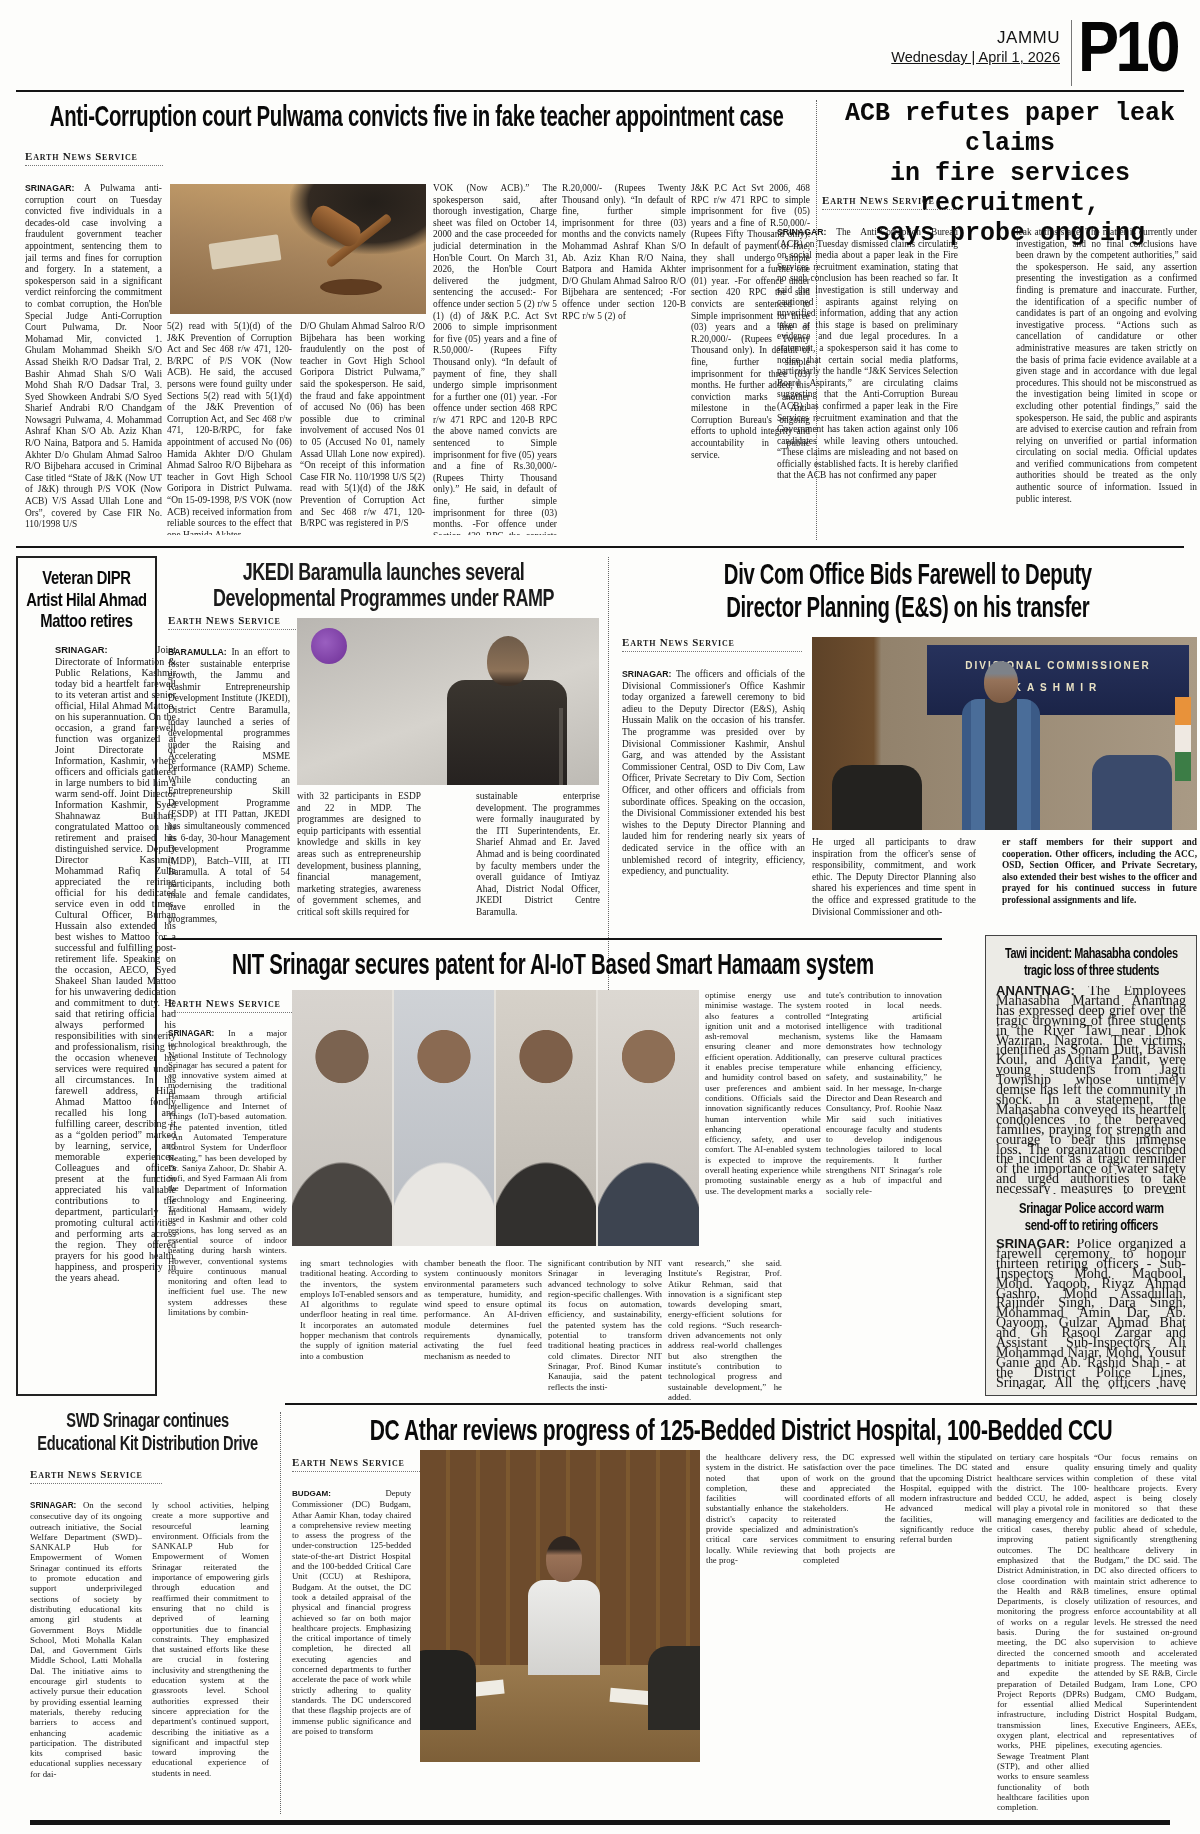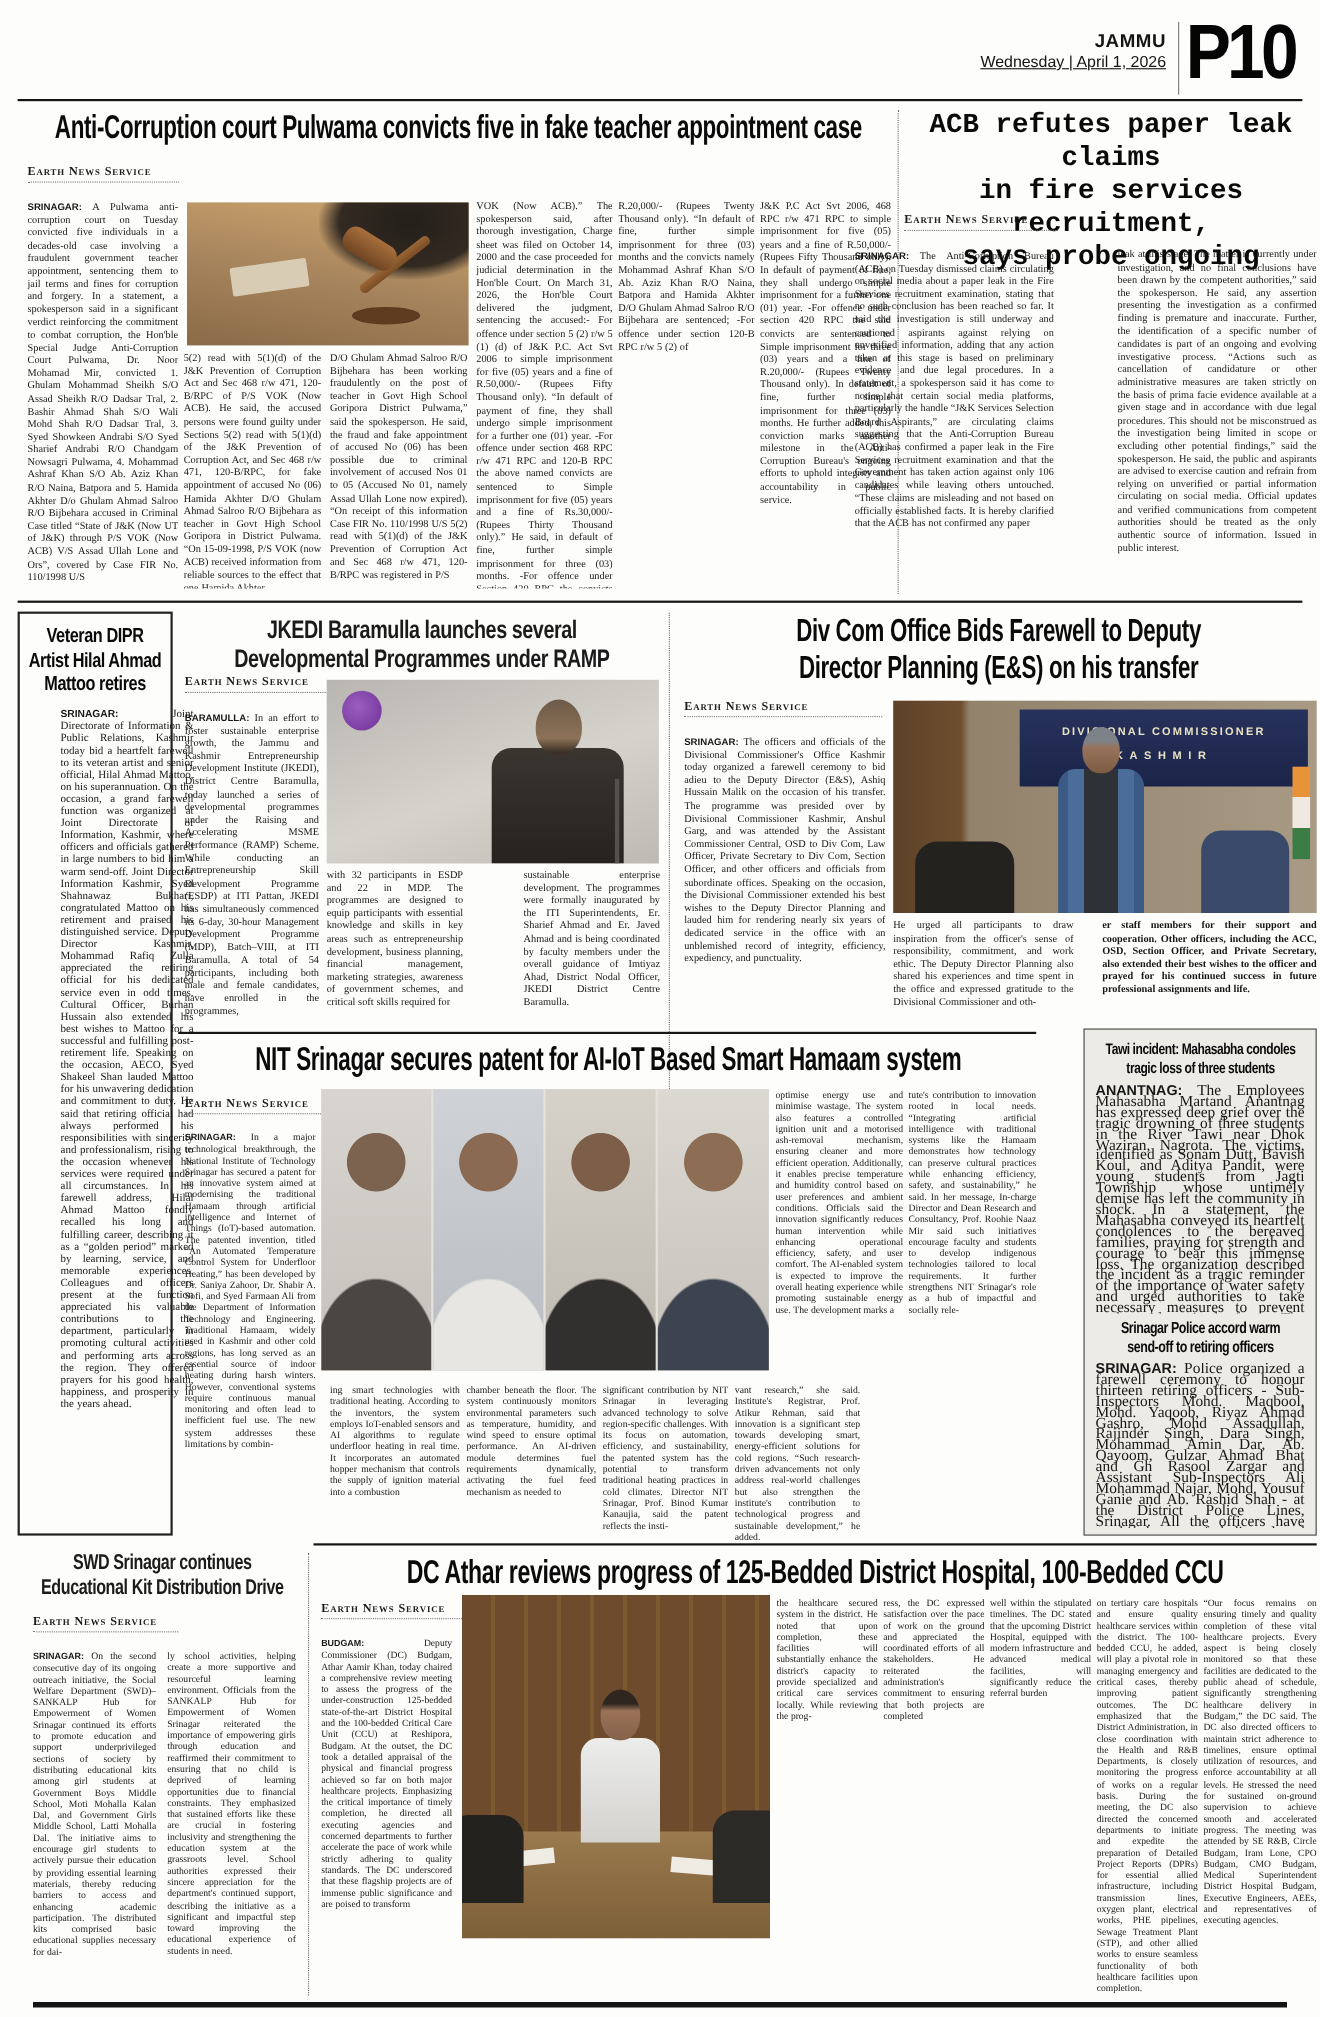--- a/index.html
+++ b/index.html
@@ -46,21 +46,21 @@
   
   .mh-sans { font-family:"Liberation Sans", sans-serif; }
 </style>
 </head>
 <body>
 
 <div id="page">
 
   <div class="abs" style="left:0;top:0;width:1200px;height:92px;">
     <div class="abs mh-sans" style="left:860px;top:28px;width:200px;text-align:right;">
-      <div style="font-weight:bold;font-size:17px;line-height:20px;letter-spacing:0.5px;">JAMMU</div>
+      <div style="font-weight:normal;font-size:17px;line-height:20px;letter-spacing:0.5px;">JAMMU</div>
       <div style="font-size:14.5px;line-height:19px;text-decoration:underline;">Wednesday | April 1, 2026</div>
     </div>
     <div class="vsolid" style="left:1071px;top:20px;height:66px;border-left-color:#777;"></div>
     <div class="abs mh-sans" style="left:1078px;top:8px;width:140px;font-weight:bold;font-size:70px;line-height:78px;letter-spacing:-4px;transform:scaleX(0.88);transform-origin:0 0;color:#050505;">P10</div>
     <div class="rule" style="left:16px;top:90px;width:1168px;height:2px;"></div>
   </div>
 
   <article>
     <div class="hl" style="left:25px;top:98px;width:1152px;font-size:30px;line-height:36px;transform:scaleX(0.68);">Anti-Corruption court Pulwama convicts five in fake teacher appointment case</div>
     <div class="by" style="left:25px;top:150px;width:138px;">Earth News Service</div>
@@ -225,21 +225,21 @@
     <div class="photo" style="left:420px;top:1450px;width:280px;height:312px;background:repeating-linear-gradient(90deg,#6d4b2c 0 26px,#7d592f 26px 30px);">
       <div style="left:0;top:215px;width:280px;height:97px;background:linear-gradient(#9a7a4e,#7d5f38);"></div>
       <div style="left:108px;top:130px;width:72px;height:95px;border-radius:16px 16px 0 0;background:linear-gradient(#ececea,#d3d2cf);"></div>
       <div style="left:126px;top:86px;width:36px;height:46px;border-radius:50% 50% 46% 46%;background:linear-gradient(#2f2620 28%,#9a7257 42%,#86614a);"></div>
       <div style="left:36px;top:232px;width:48px;height:14px;background:#efece4;transform:rotate(-6deg);"></div>
       <div style="left:190px;top:240px;width:52px;height:14px;background:#efece4;transform:rotate(5deg);"></div>
       <div style="left:-14px;top:200px;width:70px;height:80px;border-radius:20px 20px 0 0;background:#23221f;"></div>
       <div style="left:228px;top:196px;width:70px;height:84px;border-radius:20px 20px 0 0;background:#2c2a26;"></div>
     </div>
 
-    <div class="col f87" style="left:706px;top:1452px;width:92px;height:360px;">the healthcare secured system in the district. He noted that upon completion, these facilities will substantially enhance the district's capacity to provide specialized and critical care services locally. While reviewing the prog-</div>
+    <div class="col f87" style="left:706px;top:1452px;width:92px;height:360px;">the healthcare delivery system in the district. He noted that upon completion, these facilities will substantially enhance the district's capacity to provide specialized and critical care services locally. While reviewing the prog-</div>
     <div class="col f87" style="left:803px;top:1452px;width:92px;height:360px;">ress, the DC expressed satisfaction over the pace of work on the ground and appreciated the coordinated efforts of all stakeholders. He reiterated the administration's commitment to ensuring that both projects are completed</div>
     <div class="col f87" style="left:900px;top:1452px;width:92px;height:360px;">well within the stipulated timelines. The DC stated that the upcoming District Hospital, equipped with modern infrastructure and advanced medical facilities, will significantly reduce the referral burden</div>
     <div class="col f87" style="left:997px;top:1452px;width:92px;height:360px;">on tertiary care hospitals and ensure quality healthcare services within the district. The 100-bedded CCU, he added, will play a pivotal role in managing emergency and critical cases, thereby improving patient outcomes. The DC emphasized that the District Administration, in close coordination with the Health and R&amp;B Departments, is closely monitoring the progress of works on a regular basis. During the meeting, the DC also directed the concerned departments to initiate and expedite the preparation of Detailed Project Reports (DPRs) for essential allied infrastructure, including transmission lines, oxygen plant, electrical works, PHE pipelines, Sewage Treatment Plant (STP), and other allied works to ensure seamless functionality of both healthcare facilities upon completion.</div>
     <div class="col f87" style="left:1094px;top:1452px;width:103px;height:360px;">“Our focus remains on ensuring timely and quality completion of these vital healthcare projects. Every aspect is being closely monitored so that these facilities are dedicated to the public ahead of schedule, significantly strengthening healthcare delivery in Budgam,” the DC said. The DC also directed officers to maintain strict adherence to timelines, ensure optimal utilization of resources, and enforce accountability at all levels. He stressed the need for sustained on-ground supervision to achieve smooth and accelerated progress. The meeting was attended by SE R&amp;B, Circle Budgam, Iram Lone, CPO Budgam, CMO Budgam, Medical Superintendent District Hospital Budgam, Executive Engineers, AEEs, and representatives of executing agencies.</div>
   </article>
 
   <div class="rule" style="left:30px;top:1820px;width:1140px;height:5px;"></div>
 
 </div>
 

